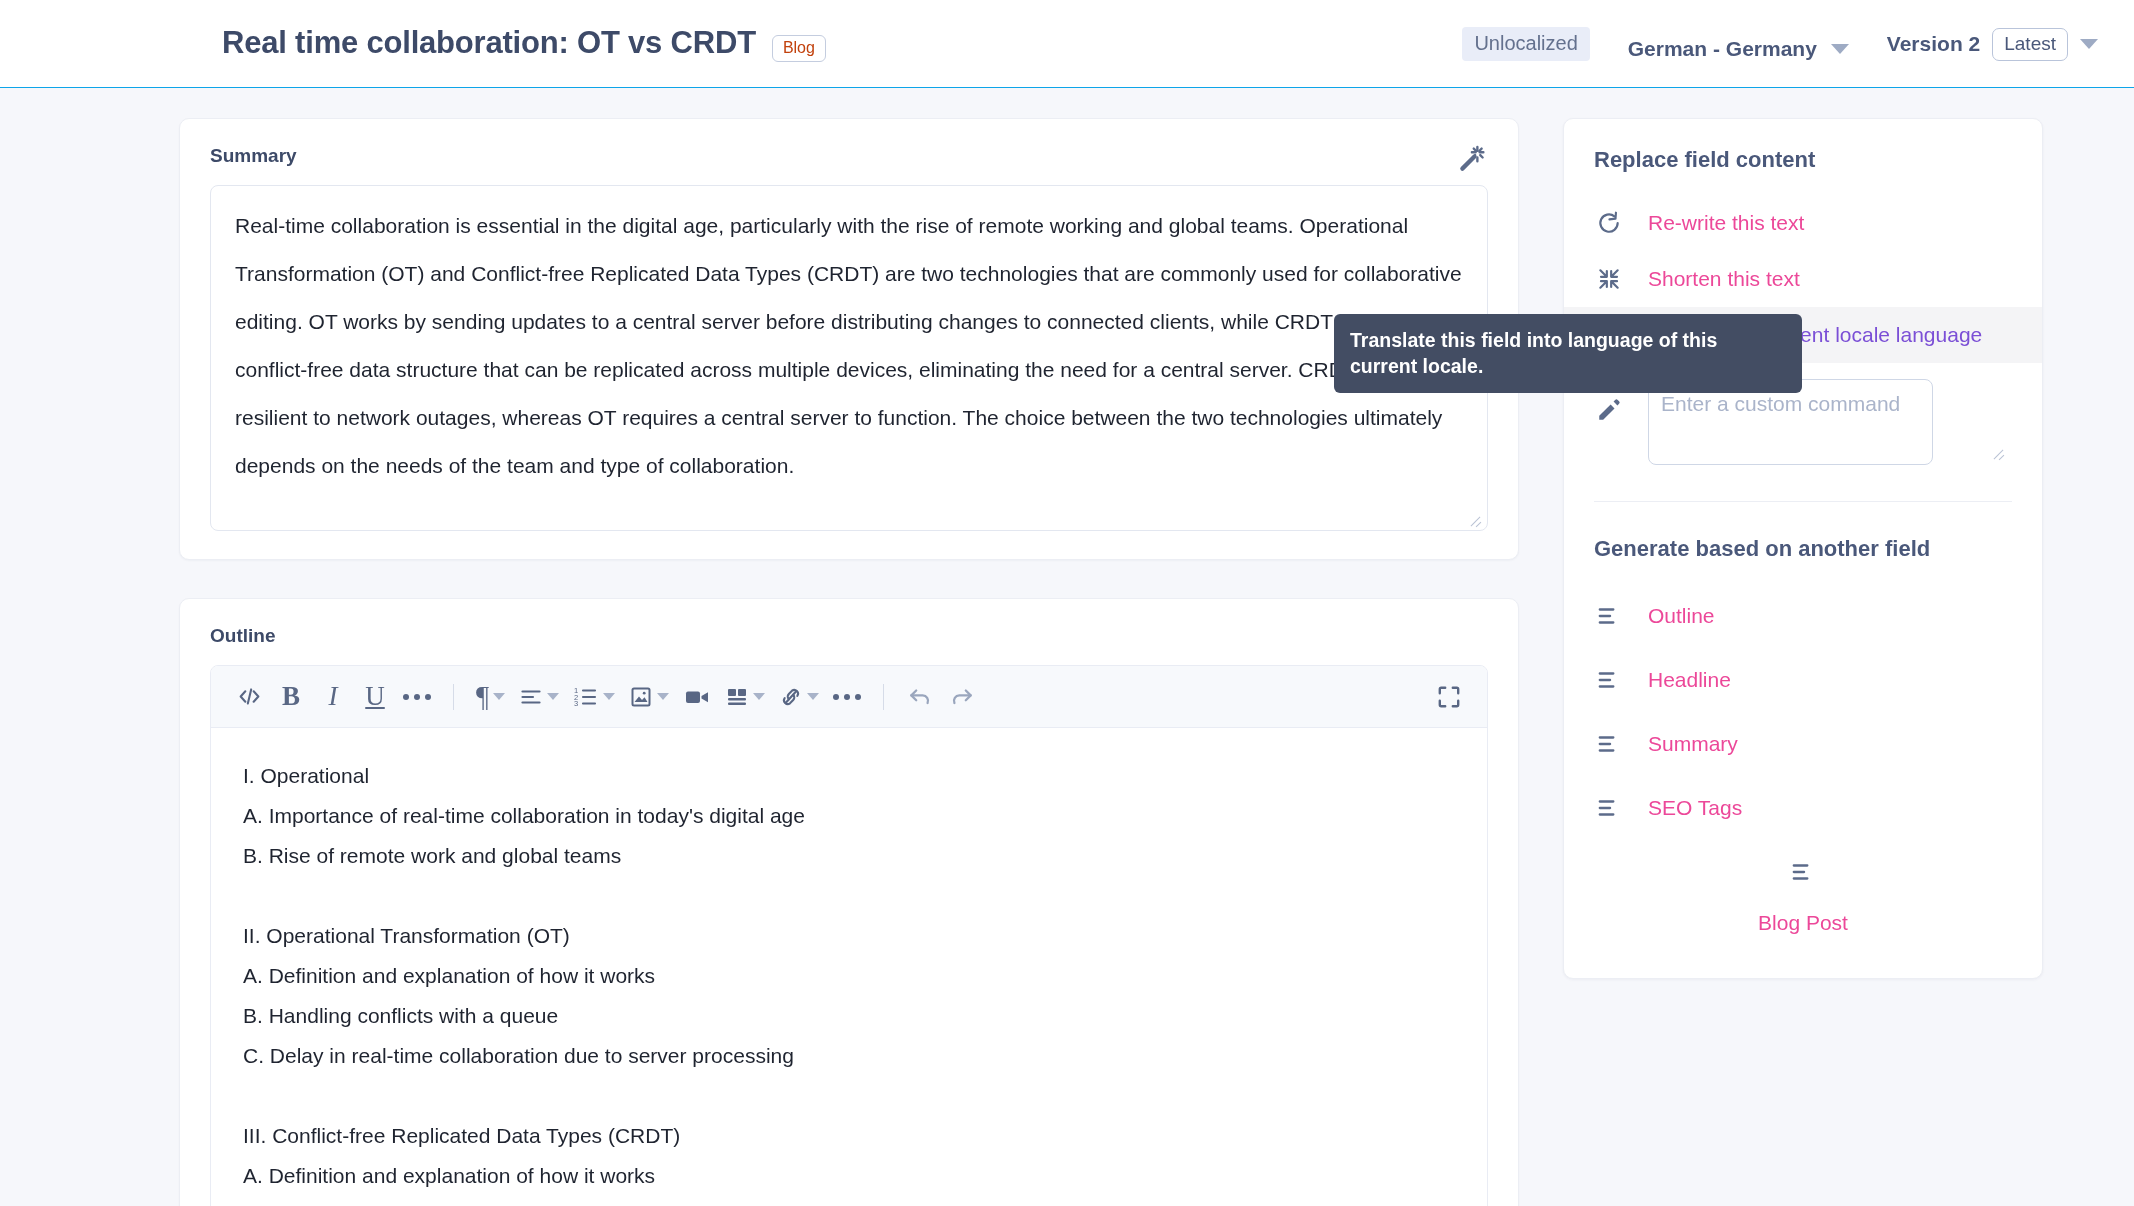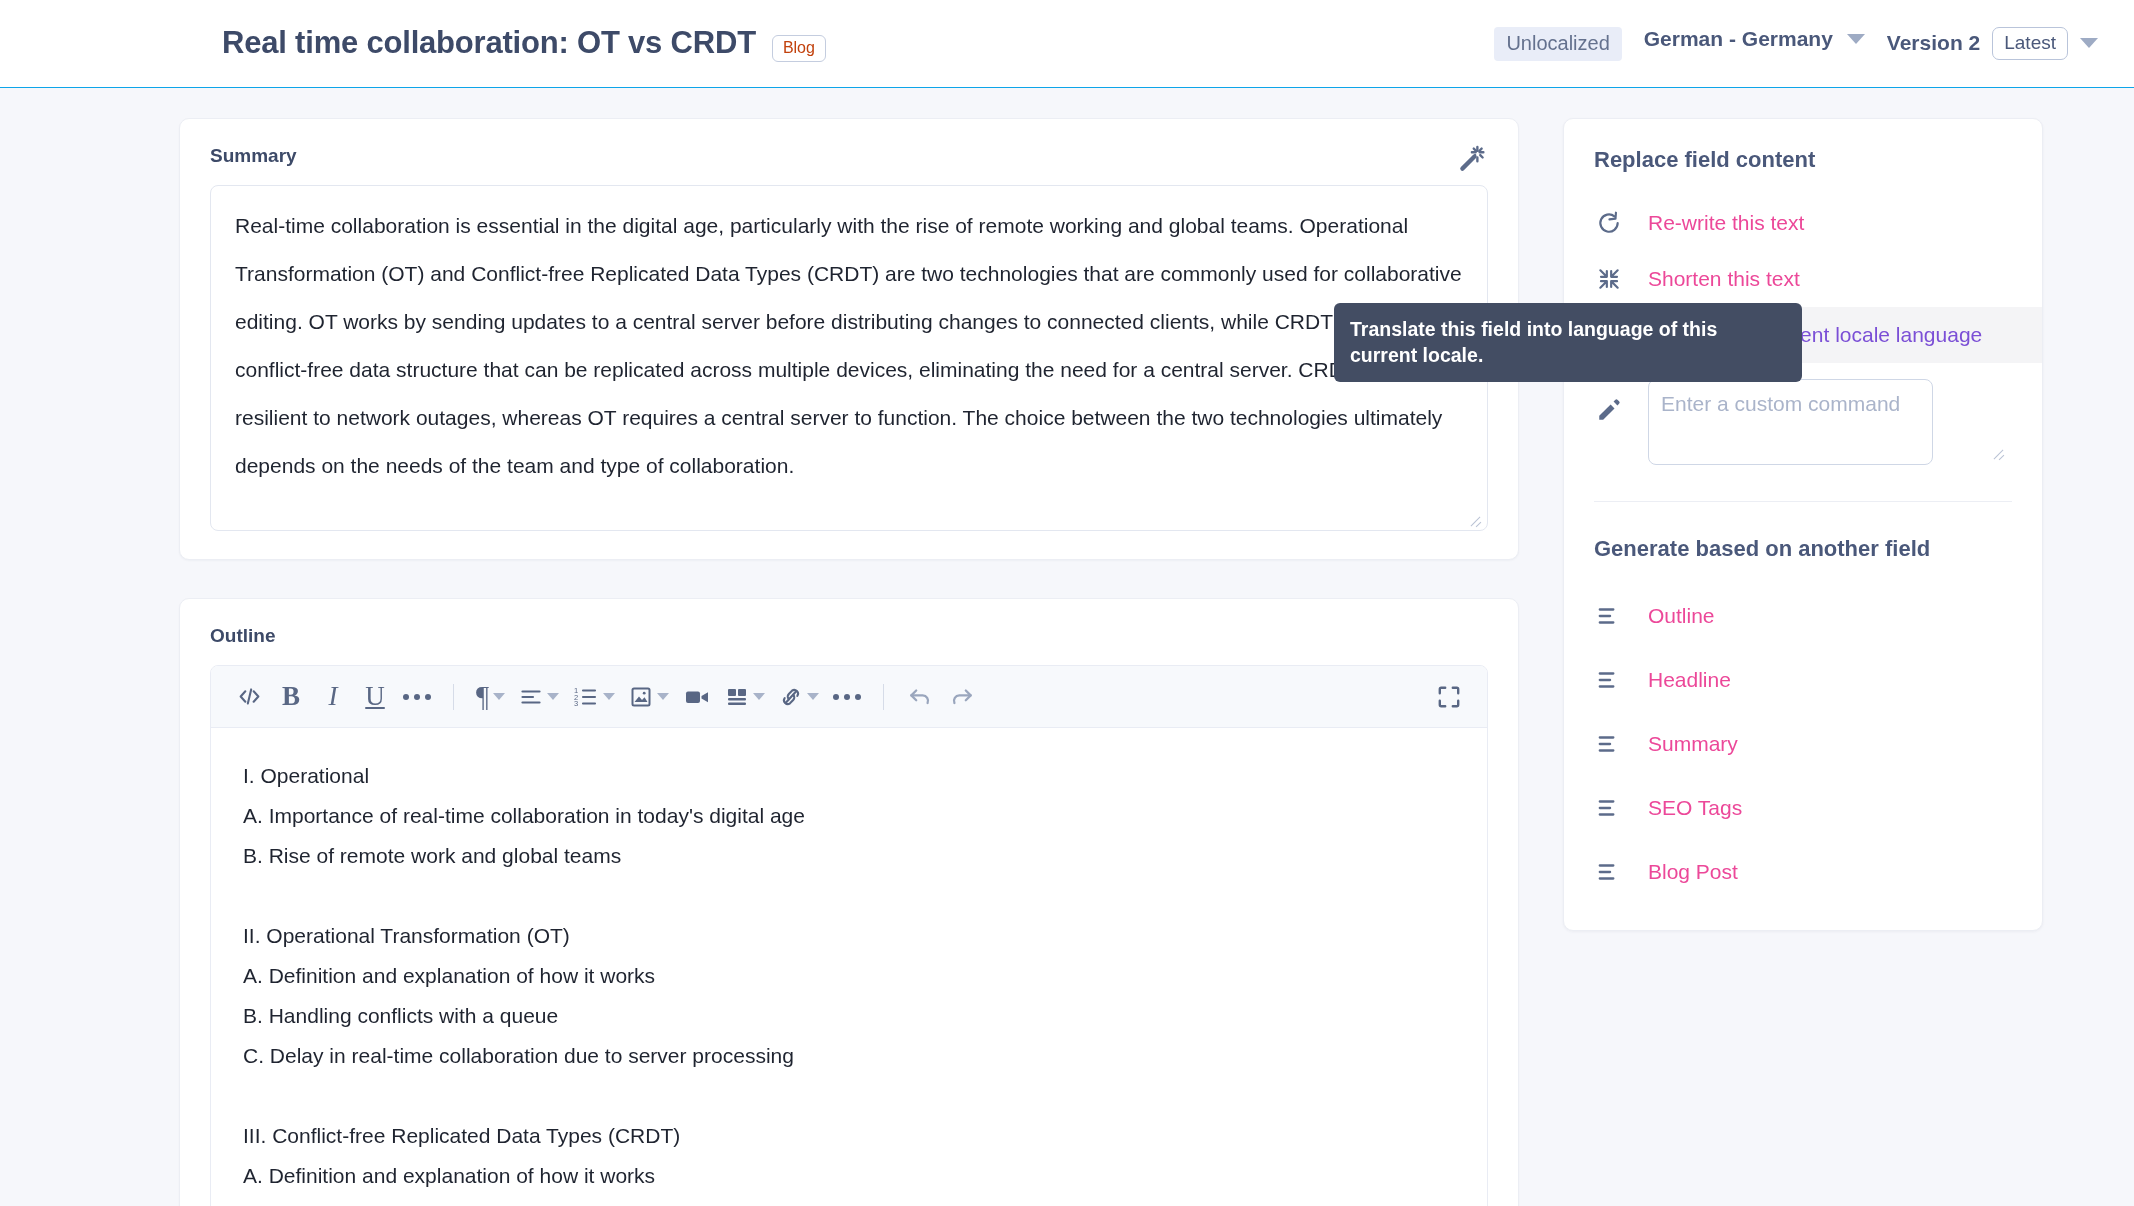--- a/index.html
+++ b/index.html
@@ -35,22 +35,22 @@
     color: #c2410c;
     font-size: 16px;
     padding: 4px 10px 5px;
     line-height: 1;
     background: #fff;
     white-space: nowrap;
   }
   .header-right {
     margin-left: auto;
     display: flex;
-    align-items: flex-start;
-    gap: 22px;
+    align-items: flex-end;
+    gap: 38px;
   }
   .chip-unlocalized {
     background: #e9edf8;
     color: #64718e;
     font-size: 20px;
     padding: 6px 12px 8px;
     border-radius: 4px;
     line-height: 1;
   }
   .locale-select, .version-select {
@@ -283,21 +283,21 @@
   .cmd-wrap { position: relative; flex: 1 1 auto; }
   .divider {
     height: 1px; background: #eceef4;
     margin: 12px 30px 0;
   }
 
   
   .tooltip {
     position: absolute;
     left: -229px;
-    top: 185px;
+    top: 196px;
     width: 468px;
     background: #434d63;
     color: #ffffff;
     font-size: 19.5px;
     font-weight: bold;
     line-height: 26px;
     border-radius: 6px;
     padding: 13px 16px 14px;
     z-index: 50;
   }
@@ -587,21 +587,21 @@
           <div class="action-row" style="padding: 17px 30px;">
             <span class="icn">
               <svg width="26" height="26" viewBox="0 0 24 24" stroke="currentColor" stroke-width="2.1" stroke-linecap="round">
                 <line x1="3.5" y1="6" x2="16" y2="6"></line>
                 <line x1="3.5" y1="12" x2="13" y2="12"></line>
                 <line x1="3.5" y1="18" x2="16" y2="18"></line>
               </svg>
             </span>
             <span>SEO Tags</span>
           </div>
-          <div class="action-row" style="padding: 17px 30px;">
+          <div class="action-row" style="padding: 17px 30px; flex-direction: column;">
             <span class="icn">
               <svg width="26" height="26" viewBox="0 0 24 24" stroke="currentColor" stroke-width="2.1" stroke-linecap="round">
                 <line x1="3.5" y1="6" x2="16" y2="6"></line>
                 <line x1="3.5" y1="12" x2="13" y2="12"></line>
                 <line x1="3.5" y1="18" x2="16" y2="18"></line>
               </svg>
             </span>
             <span>Blog Post</span>
           </div>
         </div>

